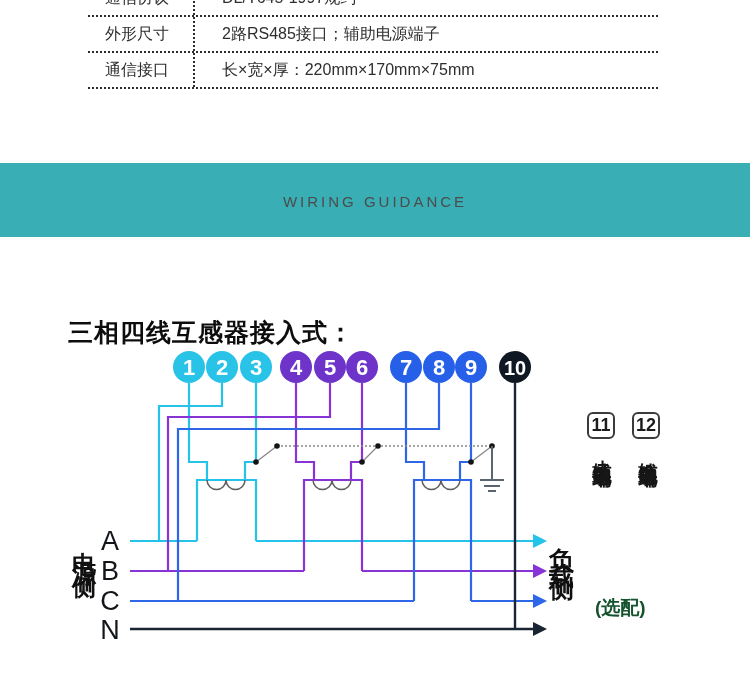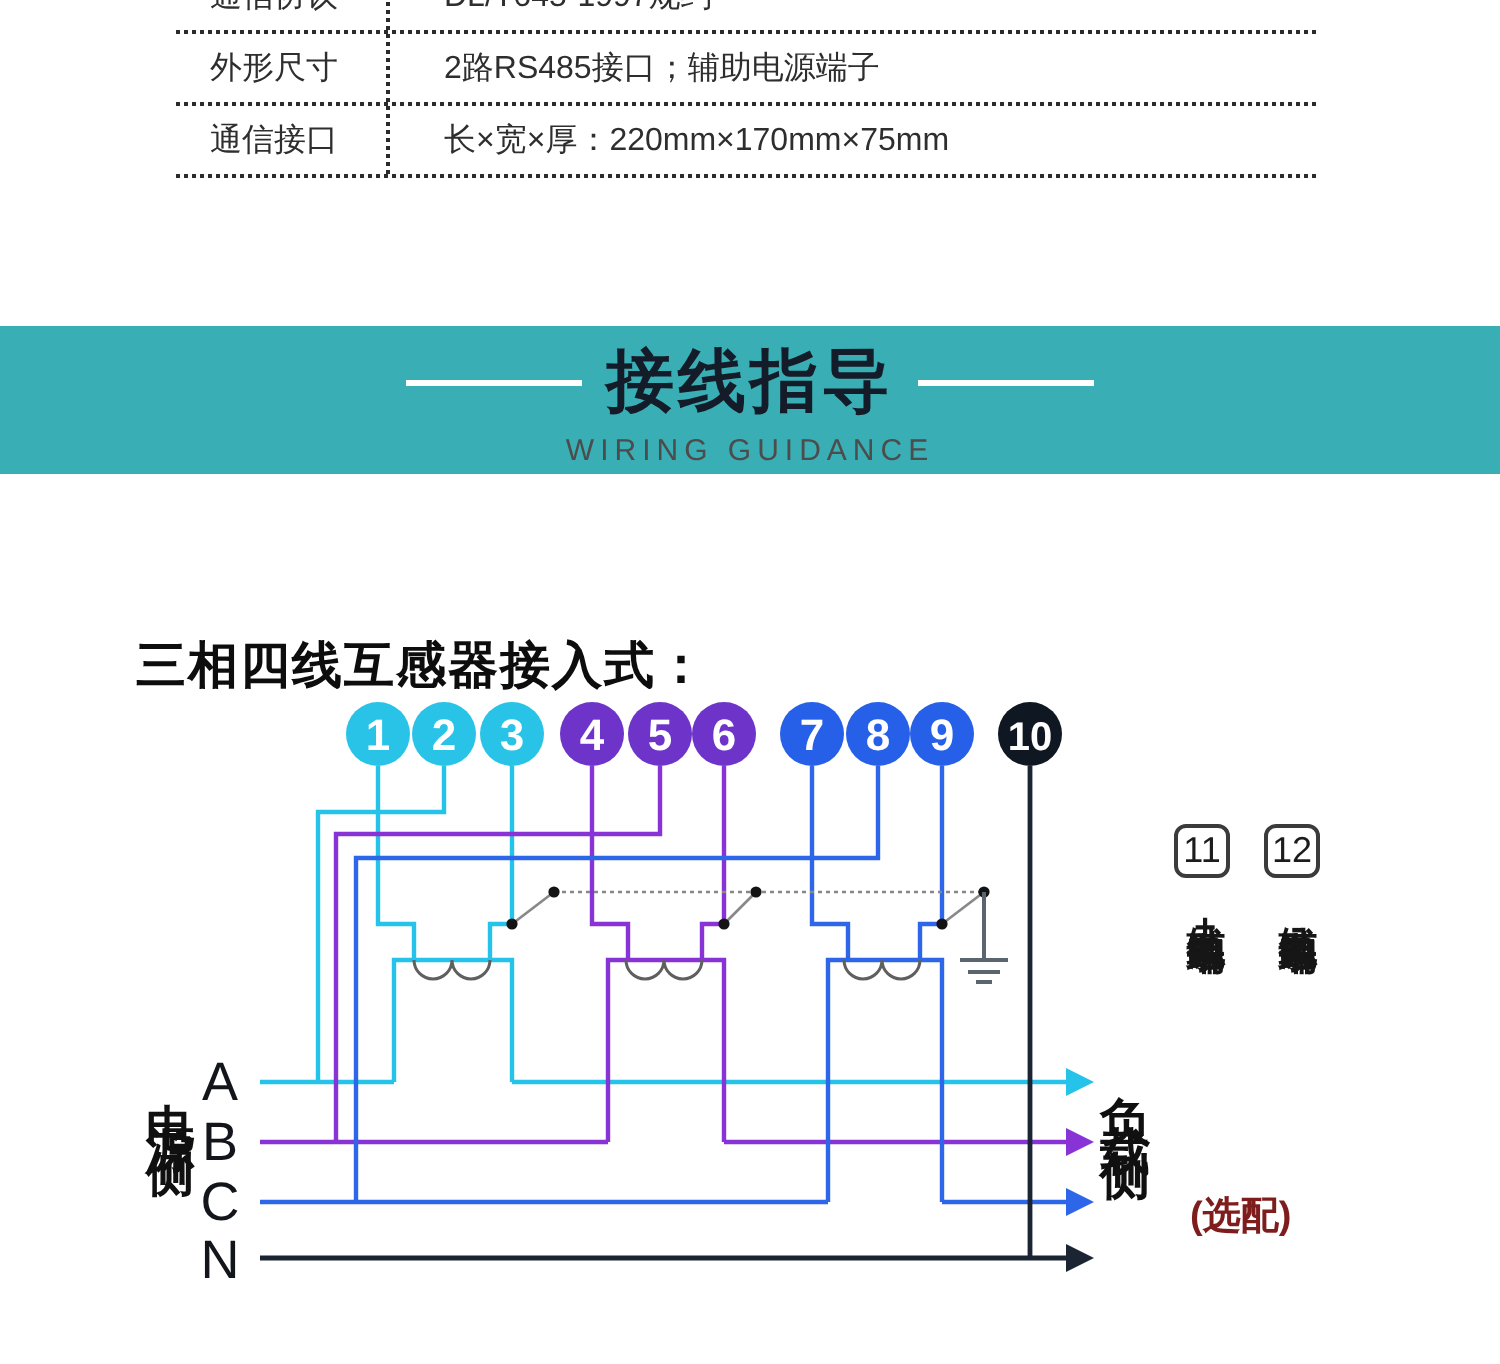--- a/index.html
+++ b/index.html
@@ -51,26 +51,26 @@
   .vtext{
     position:absolute;writing-mode:vertical-rl;text-orientation:upright;
     white-space:nowrap;color:#101010;
   }
   .side-label{font-size:24px;font-weight:bold;letter-spacing:12px;}
   .load-label{font-size:25px;font-weight:bold;letter-spacing:14px;}
   .aux-box{
     position:absolute;width:28px;height:27px;box-sizing:border-box;
     border:2px solid #3b3b3b;border-radius:6px;background:#fff;
     display:flex;align-items:center;justify-content:center;
-    font-size:18px;font-weight:normal;color:#1c1c1c;
+    font-size:18px;font-weight:bold;color:#1c1c1c;
   }
   .aux-label{font-size:19px;font-weight:600;letter-spacing:1px;color:#161616;}
   .optional-note{
     position:absolute;left:595px;top:595px;
-    font-size:19px;font-weight:600;color:#7f1d1d;
+    font-size:19px;font-weight:600;color:#14532d;
   }
 </style>
 </head>
 <body>
 
 <div class="spec-table">
   <div class="spec-row">
     <div class="spec-label">通信协议</div>
     <div class="spec-value">DL/T645-1997规约</div>
   </div>
@@ -78,25 +78,20 @@
     <div class="spec-label">外形尺寸</div>
     <div class="spec-value">2路RS485接口；辅助电源端子</div>
   </div>
   <div class="spec-row">
     <div class="spec-label">通信接口</div>
     <div class="spec-value">长×宽×厚：220mm×170mm×75mm</div>
   </div>
 </div>
 
 <div class="banner">
-  <div class="banner-title-row">
-    <div class="banner-line"></div>
-    <div class="banner-title">接线指导</div>
-    <div class="banner-line"></div>
-  </div>
   <div class="banner-sub">WIRING GUIDANCE</div>
 </div>
 
 <div class="section-heading">三相四线互感器接入式：</div>
 
 <svg class="diagram-svg" width="750" height="352" viewBox="0 0 750 352">
 
   <g fill="none" stroke-width="2.2" stroke="#25C3EA">
     <path d="M222,53 V76 H159 V211"></path>
     <path d="M189,53 V132 H207 V150"></path>

